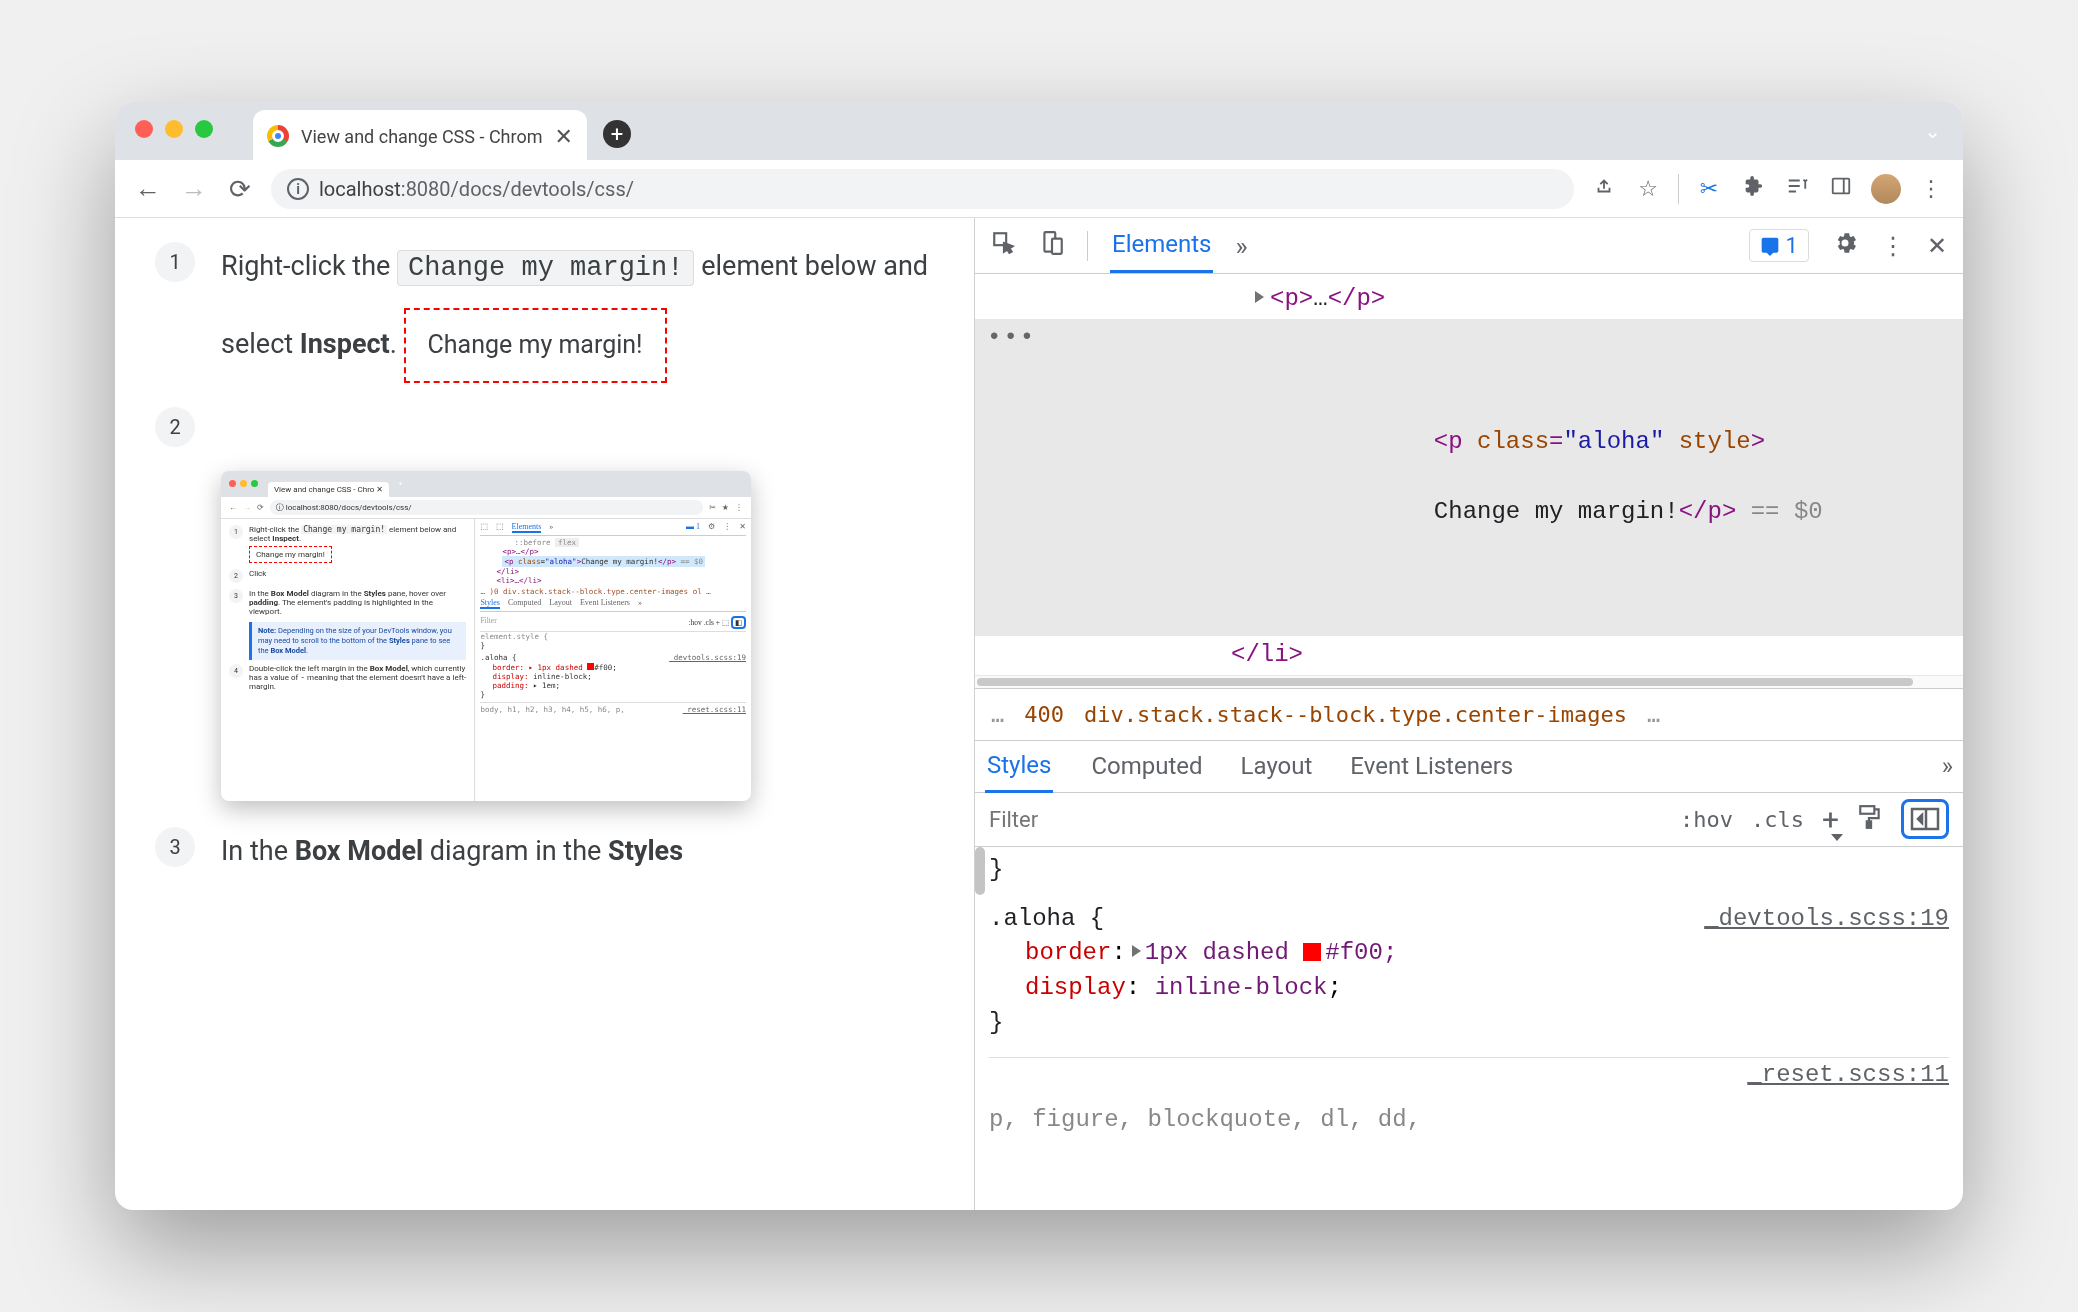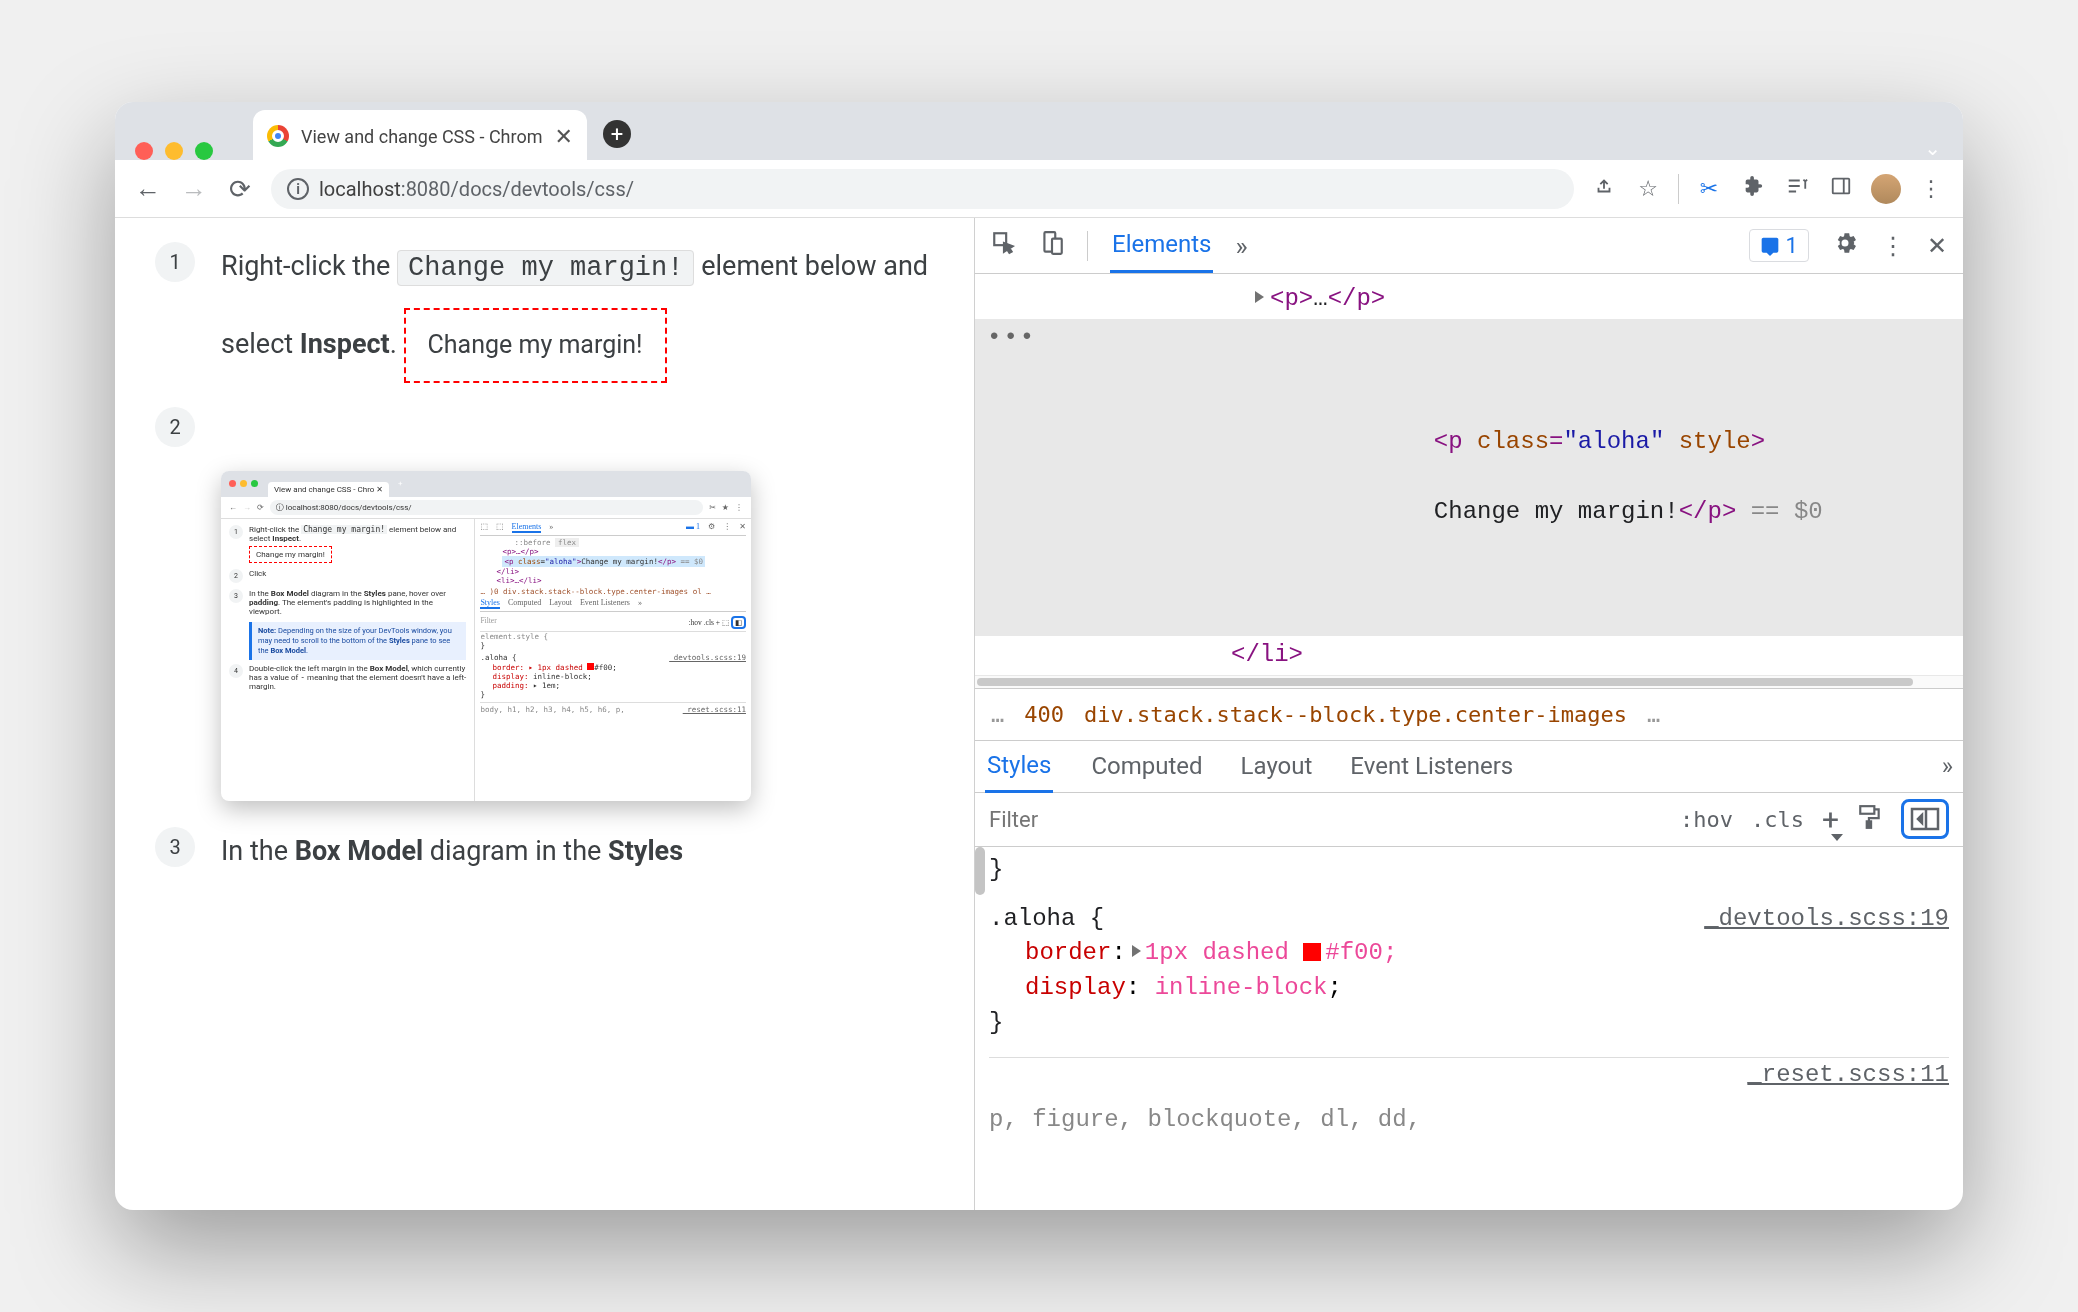--- a/index.html
+++ b/index.html
@@ -1,19 +1,19 @@
 <!DOCTYPE html>
 <html><head>
 <meta charset="utf-8">
 <style>
 * { box-sizing: border-box; margin: 0; padding: 0; }
 body { font-family: -apple-system, BlinkMacSystemFont, "Segoe UI", Roboto, sans-serif; background: #f0f0f0; width: 2078px; height: 1312px; display:flex; align-items:center; justify-content:center; }
 .window { width: 1848px; height: 1108px; background: #fff; border-radius: 18px; box-shadow: 0 40px 100px rgba(0,0,0,0.35); overflow: hidden; display: flex; flex-direction: column; position:relative; }
 
-.titlebar { background: #dee1e6; height: 58px; display: flex; align-items: flex-end; padding: 0 20px; position:relative; }
+.titlebar { background: #dee1e6; height: 58px; display: flex; align-items: center; padding: 0 20px; position:relative; }
 .traffic { display: flex; gap: 12px; margin-right: 30px; margin-top: -4px;}
 .tl { width: 18px; height: 18px; border-radius: 50%; }
 .tl.r{background:#ff5f57}.tl.y{background:#febc2e}.tl.g{background:#28c840}
 .tab { background: #fff; border-radius: 12px 12px 0 0; padding: 10px 14px 8px 14px; display: flex; align-items: center; gap: 12px; font-size: 18px; color:#444; align-self:flex-end; height:50px; margin-left:10px;}
 .chrome-logo{width:22px;height:22px;border-radius:50%;background:conic-gradient(#ea4335 0 120deg,#34a853 120deg 240deg,#fbbc05 240deg 360deg);position:relative;}
 .chrome-logo::after{content:'';position:absolute;inset:5px;background:#4285f4;border-radius:50%;border:3px solid #fff;}
 .tab-close{color:#555;font-size:22px;cursor:pointer;}
 .plus-tab{color:#fff;background:#333;width:28px;height:28px;border-radius:50%;margin-left:16px;display:flex;align-items:center;justify-content:center;font-size:22px; align-self:center; margin-bottom:-6px;}
 .chevb{position:absolute;right:22px;color:#fff; font-size:20px;}
 
@@ -91,21 +91,21 @@
 .paint-ico svg{width:26px;height:26px;}
 .sidebyside{border:3px solid #1a73e8;border-radius:8px;padding:4px 6px;display:flex;align-items:center;}
 .sidebyside svg{width:30px;height:26px;}
 .styles-body{flex:1;overflow:auto;font-family:Menlo,"Courier New",monospace;font-size:24px;line-height:1.45;padding:6px 14px;position:relative;}
 .styles-body .brace{color:#202124;}
 .rule{margin-top:14px;position:relative;}
 .rule .sel-txt{color:#202124;}
 .rule .src{position:absolute;right:0;top:0;color:#5f6368;text-decoration:underline;}
 .prop-line{padding-left:36px;}
 .prop-n{color:#c80000;}
-.prop-v{color:#ec4899;font-family:Liberation Mono, monospace;}
+.prop-v{color:#701a75;font-family:Liberation Mono, monospace;}
 .swatch{display:inline-block;width:18px;height:18px;background:#f00;vertical-align:-2px;margin-right:4px;}
 .rule2{border-top:1px solid #ddd;margin-top:16px;padding-top:10px;color:#888;}
 .rule2 .src{position:absolute;right:0;color:#5f6368;text-decoration:underline;}
 .sep{border-left:1px solid #ccc;height:30px;}
 .vscrollhint{position:absolute;left:0;top:0;width:10px;height:48px;background:#c4c4c4;border-radius:5px;}
 </style>
 </head>
 <body>
 
 <div class="window">

